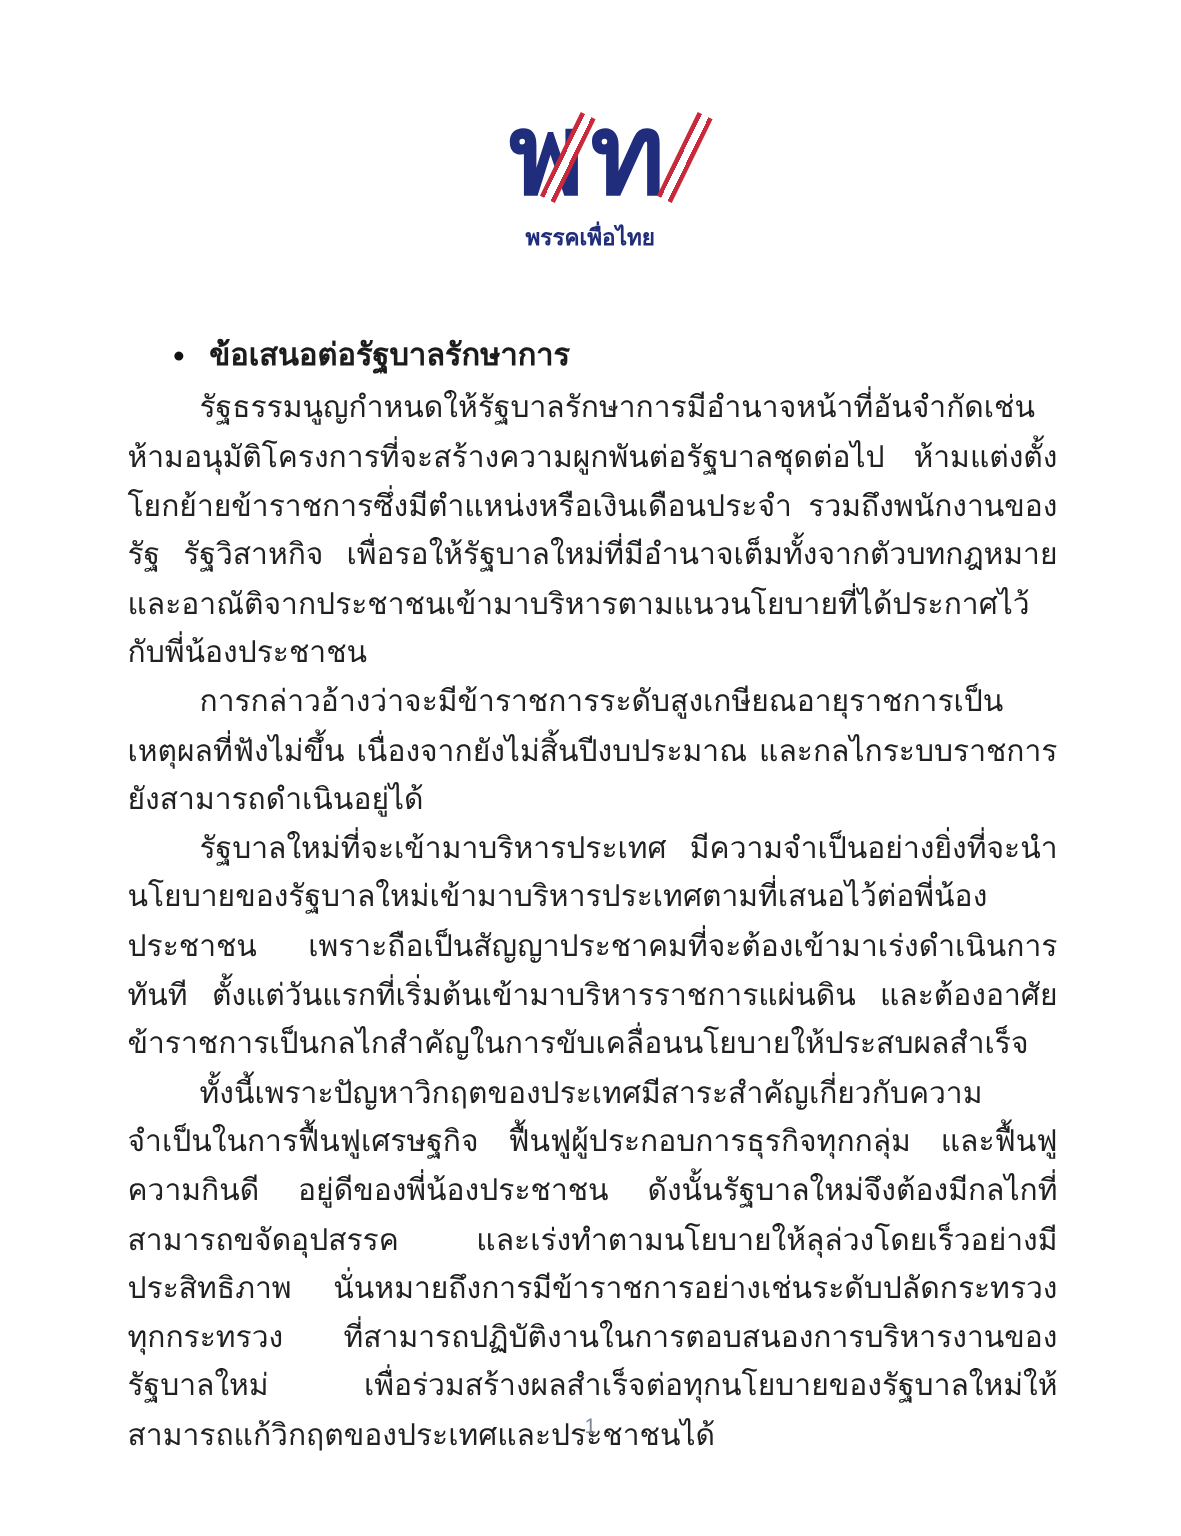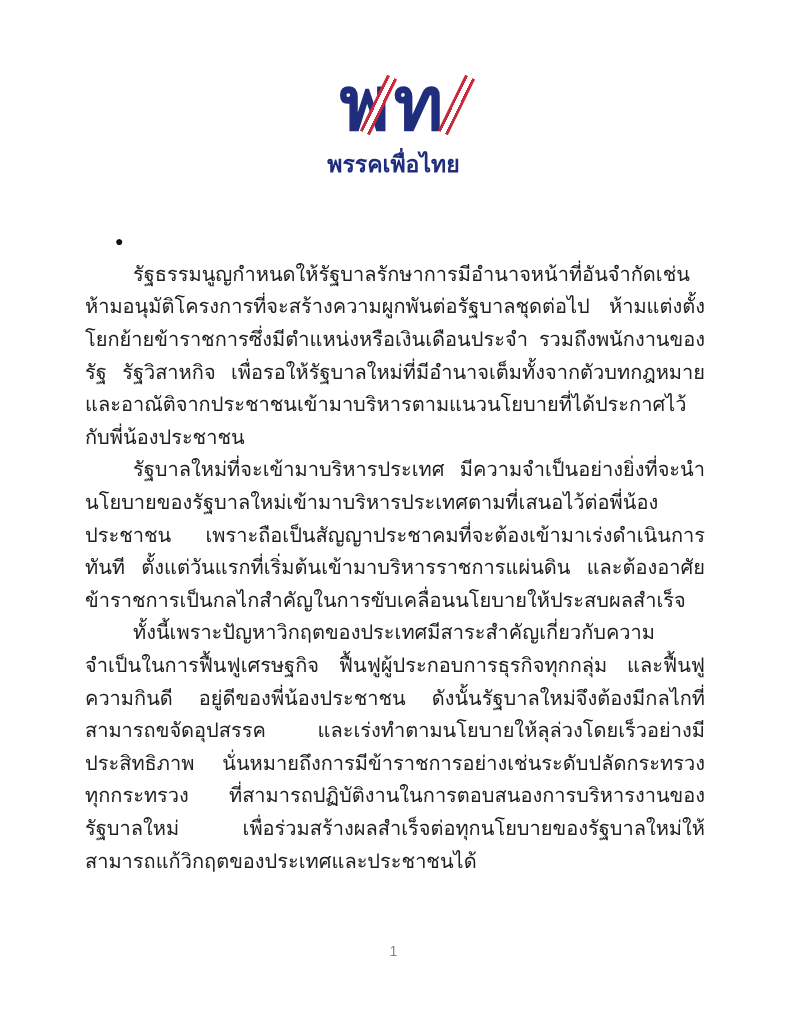--- a/index.html
+++ b/index.html
@@ -45,21 +45,21 @@
       #c8293b 0px, #c8293b 3px,
       #ffffff 3px, #ffffff 8px,
       #c8293b 8px, #c8293b 11px);
     transform: rotate(26deg);
     pointer-events: none;
   }
   .stripe-left  { left: 34px; }
   .stripe-right { left: 112px; }
   .party-name {
     margin-top: 4px;
-    font-size: 23px;
+    font-size: 15px;
     font-weight: 800;
     color: #202d7c;
   }
 
   
   .content {
     margin: 50px 82px 0 85px;
     color: #212121;
     font-size: 20px;
     line-height: 1.63;
@@ -114,25 +114,27 @@
       <span class="stripe stripe-right"></span>
     </div>
     <div class="party-name">พรรคเพื่อไทย</div>
   </header>
 
   <main class="content">
 
 
     <div class="bullet-row">
       <span class="bullet-dot">●</span>
+      <span class="bullet-text">ข้อเสนอต่อรัฐบาลรักษาการ</span>
     </div>
 
     <p class="para indent">รัฐธรรมนูญกำหนดให้รัฐบาลรักษาการมีอำนาจหน้าที่อันจำกัดเช่น ห้ามอนุมัติโครงการที่จะสร้างความผูกพันต่อรัฐบาลชุดต่อไป ห้ามแต่งตั้งโยกย้ายข้าราชการซึ่งมีตำแหน่งหรือเงินเดือนประจำ รวมถึงพนักงานของรัฐ รัฐวิสาหกิจ เพื่อรอให้รัฐบาลใหม่ที่มีอำนาจเต็มทั้งจากตัวบทกฎหมาย และอาณัติจากประชาชนเข้ามาบริหารตามแนวนโยบายที่ได้ประกาศไว้กับพี่น้องประชาชน</p>
 
 
+    <p class="para indent">การกล่าวอ้างว่าจะมีข้าราชการระดับสูงเกษียณอายุราชการเป็นเหตุผลที่ฟังไม่ขึ้น เนื่องจากยังไม่สิ้นปีงบประมาณ และกลไกระบบราชการยังสามารถดำเนินอยู่ได้</p>
 
     <p class="para indent">รัฐบาลใหม่ที่จะเข้ามาบริหารประเทศ มีความจำเป็นอย่างยิ่งที่จะนำนโยบายของรัฐบาลใหม่เข้ามาบริหารประเทศตามที่เสนอไว้ต่อพี่น้องประชาชน เพราะถือเป็นสัญญาประชาคมที่จะต้องเข้ามาเร่งดำเนินการทันที ตั้งแต่วันแรกที่เริ่มต้นเข้ามาบริหารราชการแผ่นดิน และต้องอาศัยข้าราชการเป็นกลไกสำคัญในการขับเคลื่อนนโยบายให้ประสบผลสำเร็จ</p>
 
     <p class="para indent">ทั้งนี้เพราะปัญหาวิกฤตของประเทศมีสาระสำคัญเกี่ยวกับความจำเป็นในการฟื้นฟูเศรษฐกิจ ฟื้นฟูผู้ประกอบการธุรกิจทุกกลุ่ม และฟื้นฟูความกินดี อยู่ดีของพี่น้องประชาชน ดังนั้นรัฐบาลใหม่จึงต้องมีกลไกที่สามารถขจัดอุปสรรค และเร่งทำตามนโยบายให้ลุล่วงโดยเร็วอย่างมีประสิทธิภาพ นั่นหมายถึงการมีข้าราชการอย่างเช่นระดับปลัดกระทรวงทุกกระทรวง ที่สามารถปฏิบัติงานในการตอบสนองการบริหารงานของรัฐบาลใหม่ เพื่อร่วมสร้างผลสำเร็จต่อทุกนโยบายของรัฐบาลใหม่ให้สามารถแก้วิกฤตของประเทศและประชาชนได้</p>
 
   </main>
 
   <footer class="page-footer">
     <span class="page-number">1</span>
   </footer>

